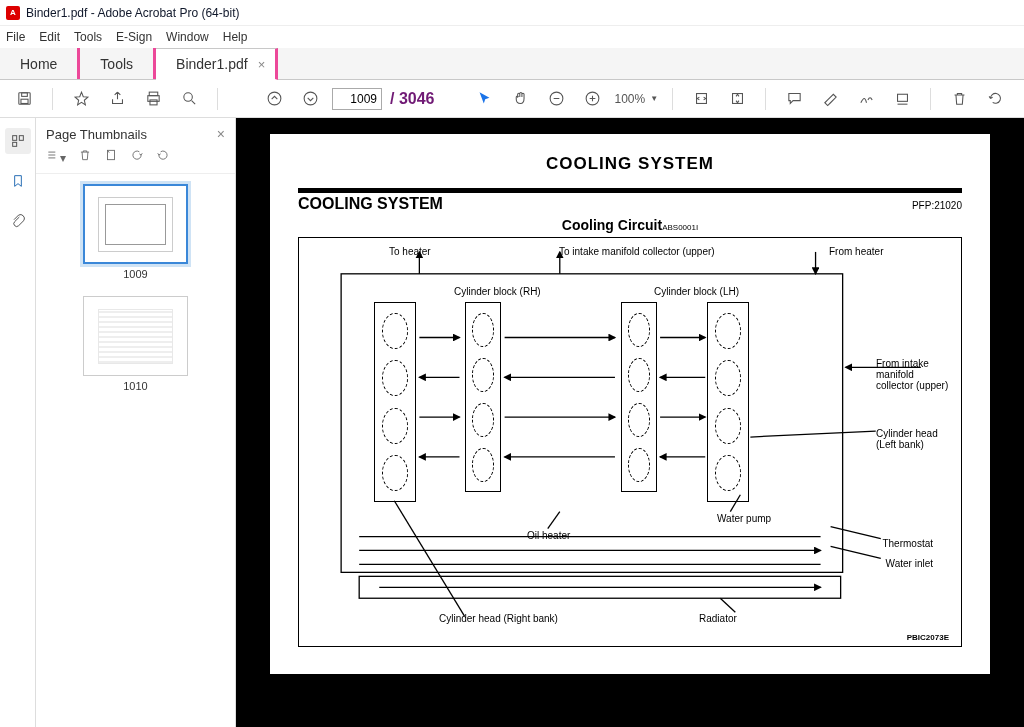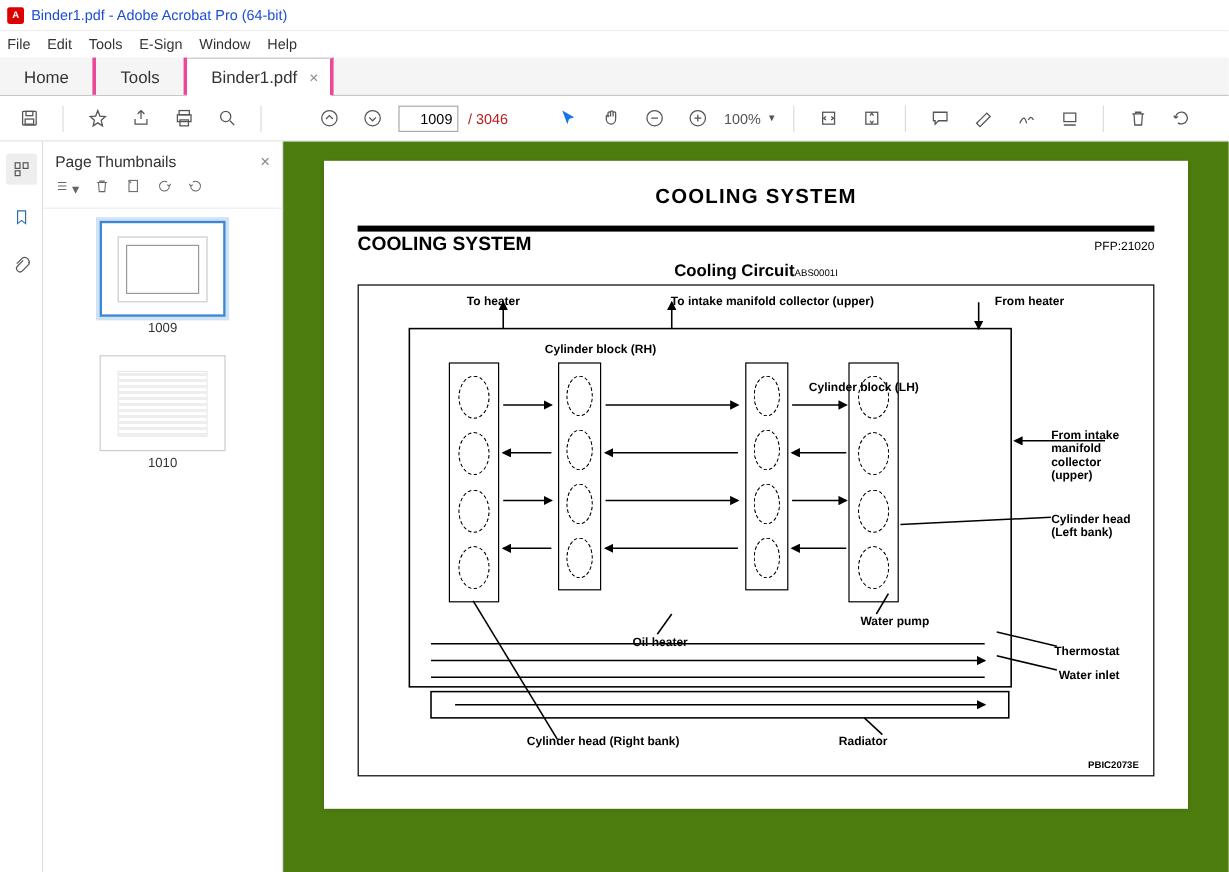--- a/index.html
+++ b/index.html
@@ -1,63 +1,63 @@
 <!DOCTYPE html>
 <html><head>
 <meta charset="utf-8">
 <style>
 * { box-sizing: border-box; margin: 0; padding: 0; }
 body { font-family: "Segoe UI", Arial, sans-serif; font-size: 12px; background: #fff; width: 1024px; height: 727px; overflow: hidden; color: #333; }
 .titlebar { height: 26px; background: #fff; display: flex; align-items: center; padding: 0 6px; border-bottom: 1px solid #eee; }
 .titlebar-icon { width: 14px; height: 14px; background: #d00; border-radius: 2px; margin-right: 6px; display:flex; align-items:center; justify-content:center; }
 .titlebar-icon::after { content:"A"; color:#fff; font-size:8px; font-weight:bold; }
-.titlebar-text { font-size: 12px; color: #1d4ed8; }
+.titlebar-text { font-size: 12px; color: #0f172a; }
 .menubar { height: 22px; display: flex; align-items: center; padding: 0 6px; gap: 14px; font-size: 12px; color: #333; }
 .menubar span { cursor: default; }
 .tabbar { height: 32px; display: flex; align-items: stretch; border-bottom: 1px solid #c8c8c8; background: #f5f5f5; }
 .apptab { display: flex; align-items: center; padding: 0 20px; font-size: 14px; color: #333; background: #f5f5f5; border-right: 3px solid #ec4899; cursor: default; }
 .apptab.doc { background: #fff; border-top: 1px solid #c8c8c8; border-bottom: 1px solid #fff; margin-bottom:-1px; gap:10px; padding-right:10px;}
 .doc-close { color:#888; font-size:13px; }
 .toolbar { height: 38px; display: flex; align-items: center; padding: 0 10px; gap: 8px; border-bottom: 1px solid #ddd; background:#fff; }
 .tool-sep { width: 1px; height: 22px; background: #ddd; margin: 0 6px; }
 .tool-icon { width: 28px; height: 28px; display: flex; align-items: center; justify-content: center; color: #555; cursor: default; border-radius:3px; }
 .tool-icon svg { width: 17px; height: 17px; stroke: #555; fill: none; stroke-width: 1.5; }
 .tool-icon.blue svg { stroke: #1a73e8; fill:#1a73e8; }
 .pagefield { width: 50px; height: 22px; border: 1px solid #aaa; text-align: right; padding: 0 4px; font-size:12px;}
-.pagecount { font-size: 12px; color:#b91c1c; }
+.pagecount { font-size: 16px; color:#701a75;font-weight:bold; }
 .zoomdisp { font-size:12px; color:#555; display:flex; align-items:center; gap:2px;}
 .main { display: flex; height: calc(727px - 26px - 22px - 32px - 38px); }
 .leftrail { width: 36px; background: #fff; border-right: 1px solid #ddd; display: flex; flex-direction: column; align-items: center; padding-top: 10px; gap: 14px; }
 .rail-icon { width: 26px; height: 26px; display:flex; align-items:center; justify-content:center; color:#555; }
 .rail-icon svg { width:16px; height:16px; stroke:#555; fill:none; stroke-width:1.5;}
 .rail-icon.active { background:#eee; border-radius:3px;}
 .thumbpanel { width: 200px; border-right: 1px solid #ddd; display:flex; flex-direction:column; background:#fff;}
 .thumbhead { display:flex; align-items:flex-end; justify-content:space-between; padding: 8px 10px 6px; font-size:13px; color:#333;}
 .thumbhead-close { color:#888; font-size:14px; cursor:default;}
 .thumbtools { display:flex; align-items:center; padding: 0 10px 8px; gap:12px; border-bottom:1px solid #eee; color:#666;}
 .thumbtools svg { width:14px; height:14px; stroke:#666; fill:none; stroke-width:1.5;}
 .thumbs { flex:1; overflow-y:auto; padding:10px 30px;}
 .thumb { width:105px; margin: 0 auto 16px; text-align:center;}
 .thumb-box { width:105px; height:80px; border:1px solid #ccc; background:#fff; margin-bottom:4px; position:relative; display:flex; align-items:center; justify-content:center;}
 .thumb.active .thumb-box { border:2px solid #3a87d8; box-shadow: 0 0 0 3px #cfe3f5;}
 .thumb-inner { width:75px; height:55px; background: repeating-linear-gradient(0deg,#eee,#eee 2px,#fff 2px,#fff 5px); border:1px solid #e8e8e8;}
 .thumb-label { font-size:11px; color:#333;}
-.viewport { flex:1; background:#4d7c0f; position:relative; overflow:auto; display:flex; justify-content:center; align-items:flex-start; padding:16px;}
+.viewport { flex:1; background:#000000; position:relative; overflow:auto; display:flex; justify-content:center; align-items:flex-start; padding:16px;}
 .page { width: 720px; min-height: 540px; background:#fff; box-shadow: 0 1px 4px rgba(0,0,0,.15); padding: 20px 28px; font-family: Arial, sans-serif; color:#000;}
 .doc-title{ text-align:center; font-size:17px; font-weight:bold; letter-spacing:1px; margin-bottom:14px;}
 .doc-rule{ border-top:5px solid #000; margin-bottom:2px;}
 .sec-row{ display:flex; align-items:baseline; justify-content:space-between;}
 .sec-title{ font-size:16px; font-weight:bold;}
 .sec-ref{ font-size:10px;}
 .sub-row{ display:flex; align-items:baseline; justify-content:center; margin-top:4px;}
 .sub-title{ font-size:14px; font-weight:bold;}
 .sec-ref2{ font-size:8px;}
 .diagram-box { border:1px solid #000; margin-top:4px; padding:8px 10px 4px; position:relative; height:410px; font-size:10px;}
 .bd{ position:absolute; }
-.blklbl{ font-size:10px; white-space:nowrap;font-weight:bold;}
+.blklbl{ font-size:10px; white-space:nowrap;}
 .smcode{ position:absolute; right:12px; bottom:4px; font-size:8px; font-weight:bold;}
 .cylcol{ border:1.5px solid #000; position:absolute; display:flex; flex-direction:column; justify-content:space-around; align-items:center; padding:4px 3px;}
 .cyl{ width:26px; height:36px; border:1.5px dashed #000; border-radius:50%;}
 .cylcol.tight .cyl{ width:22px; height:34px;}
 </style>
 </head>
 <body>
 
 <div class="titlebar">
   <div class="titlebar-icon"></div>
@@ -283,21 +283,21 @@
 
       <div class="diagram-box">
 
         <div class="bd blklbl" style="left:90px; top:8px;">To heater</div>
         <div class="bd blklbl" style="left:260px; top:8px;">To intake manifold collector (upper)</div>
         <div class="bd blklbl" style="left:530px; top:8px;">From heater</div>
 
         <div class="bd blklbl" style="right:10px; top:120px; width:75px; white-space:normal; line-height:1.1;">From intake manifold collector (upper)</div>
 
         <div class="bd blklbl" style="left:155px; top:48px;">Cylinder block (RH)</div>
-        <div class="bd blklbl" style="left:375px; top:48px;margin-top:32px;">Cylinder block (LH)</div>
+        <div class="bd blklbl" style="left:355px; top:48px;">Cylinder block (LH)</div>
         <div class="bd blklbl" style="right:10px; top:190px; width:75px; white-space:normal;">Cylinder head (Left bank)</div>
 
         <div class="bd blklbl" style="left:228px; top:292px;">Oil heater</div>
         <div class="bd blklbl" style="left:418px; top:275px;">Water pump</div>
         <div class="bd blklbl" style="right:28px; top:300px;">Thermostat</div>
         <div class="bd blklbl" style="right:28px; top:320px;">Water inlet</div>
         <div class="bd blklbl" style="left:400px; top:375px;">Radiator</div>
         <div class="bd blklbl" style="left:140px; top:375px;">Cylinder head (Right bank)</div>
 
         <div class="cylcol" style="left:75px; top:64px; width:42px; height:200px;">

